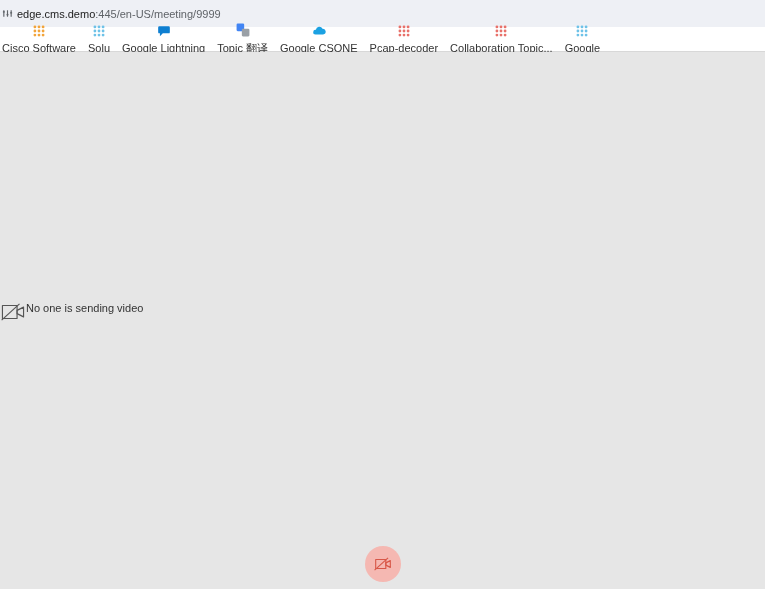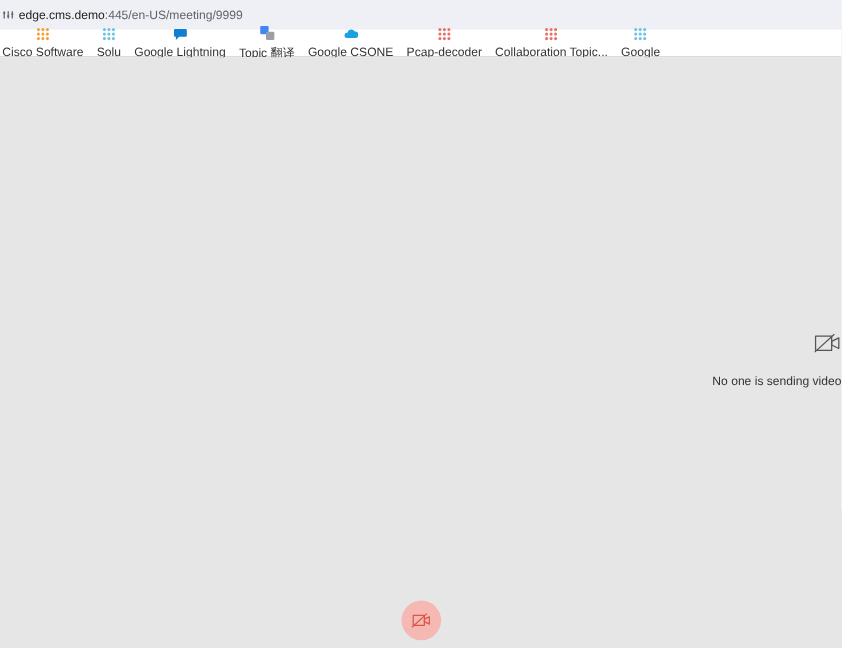--- a/index.html
+++ b/index.html
@@ -13,21 +13,21 @@
     .addr-text .port-path { color:#5f6368; }
 
     
     .bm-bar { height:25px; background:#ffffff; border-bottom:1px solid #d8d8d8; display:flex; align-items:center; padding:0 2px; gap:12px; font-size:11px; color:#333; white-space:nowrap; }
     .bm { display:flex; align-items:center; gap:4px; cursor:pointer;flex-direction:column; }
     .bm .bi { width:14px; height:14px; display:inline-flex; align-items:center; justify-content:center; }
     .bm .bi svg { display:block; }
 
     
     .content { position:relative; width:765px; height:545px; background:#e6e6e6; }
-    .center-wrap { position:absolute; top:250px; left:0; right:0; display:flex; flex-direction:column; align-items:flex-end; pointer-events:none; }
+    .center-wrap { position:absolute; top:250px; left:0; right:0; display:flex; flex-direction:row; align-items:flex-start; pointer-events:none; }
     .nv-icon { margin-bottom:14px; }
     .nv-text { font-size:11px; color:#333; }
 
     .cam-btn { position:absolute; left:50%; transform:translateX(-50%); bottom:15px; width:36px; height:36px; border-radius:50%; background:#f5b8b2; display:flex; align-items:center; justify-content:center; cursor:pointer; }
     .cam-btn svg { display:block; }
   </style>
 </head>
 <body>
 
 <div class="addr-bar">

